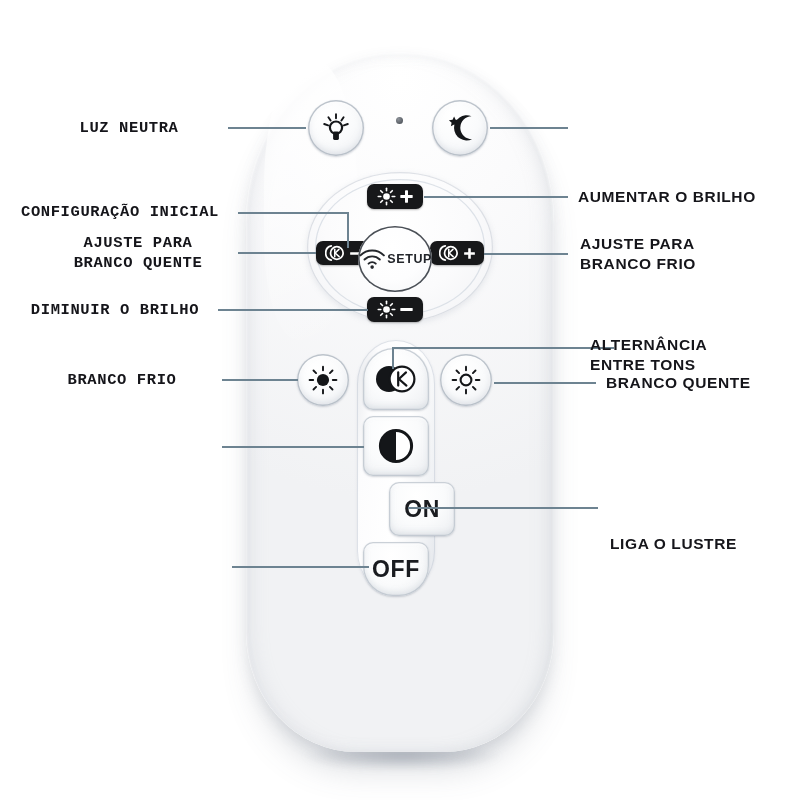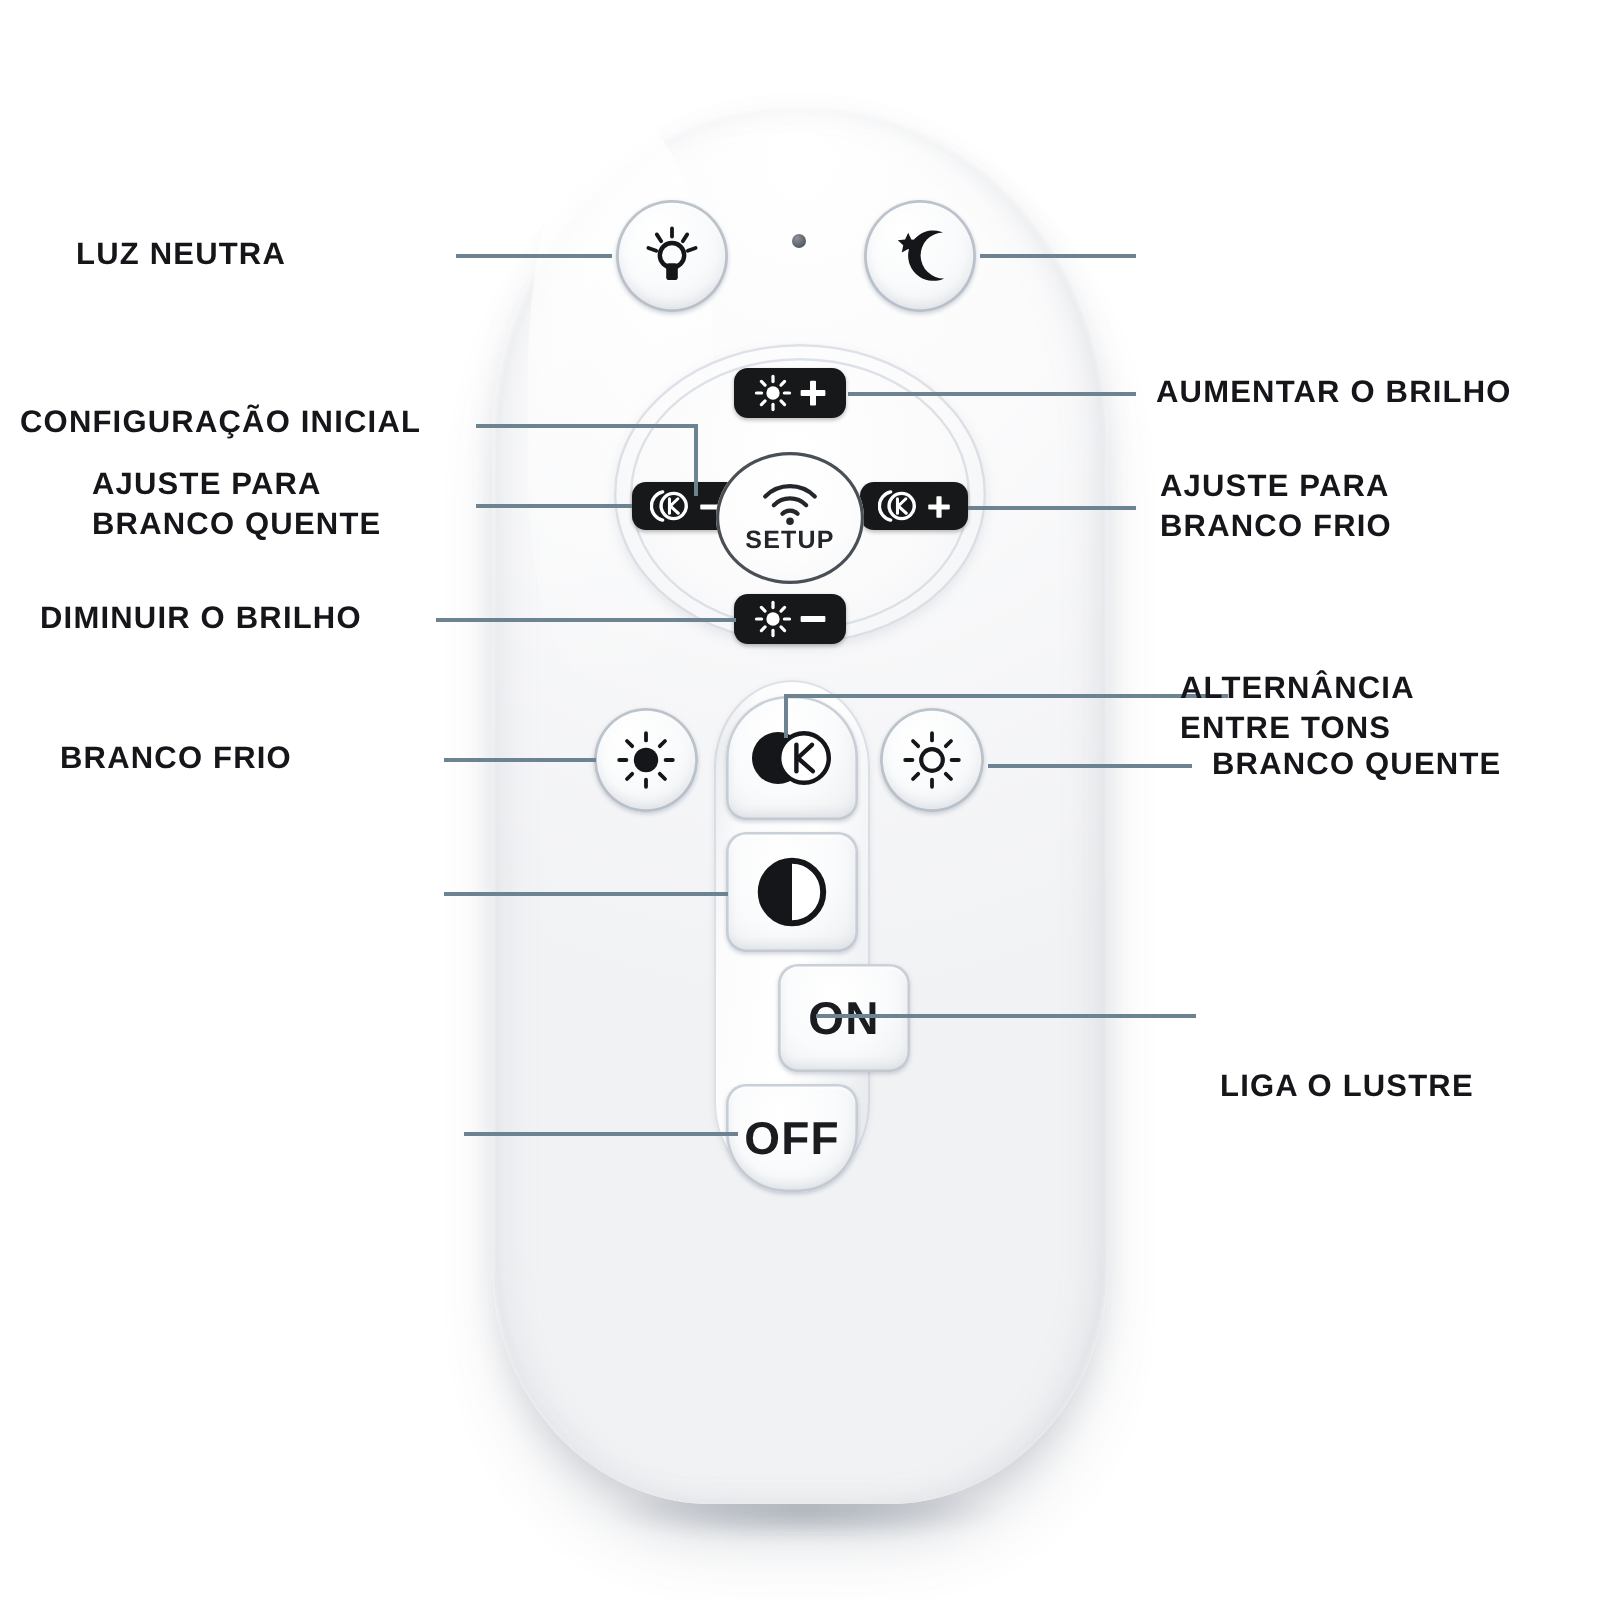--- a/index.html
+++ b/index.html
@@ -17,21 +17,21 @@
     position:absolute;
     font-family:"Liberation Sans", sans-serif;
     font-size:15.5px;
     font-weight:700;
     letter-spacing:0.6px;
     color:#15151a;
     line-height:1.30;
     white-space:pre-line;
     text-transform:uppercase;
   }
-  .label.r{text-align:left;}
+  .label.r{text-align:center;font-family:Liberation Mono, monospace;}
   .label.l{text-align:left;}
 
   
   .lead{
     position:absolute;
     height:1.6px;
     background:#6d8391;
   }
   .lead.v{width:1.6px;height:auto;background:#6d8391;}
 
@@ -96,21 +96,21 @@
   .dial::before{
     content:"";position:absolute;left:8px;top:7px;right:8px;bottom:7px;
     border-radius:50%;
     box-shadow:inset 0 0 0 1.2px rgba(205,212,221,0.65);
   }
   .setup{
     position:absolute;left:358px;top:226px;width:74px;height:66px;
     border-radius:50%;
     background:radial-gradient(circle at 45% 32%, #ffffff 0%, #fdfdfe 55%, #f3f4f6 100%);
     box-shadow:inset 0 0 0 1.6px #4a4f56;
-    display:flex;flex-direction:column;align-items:center;justify-content:center;
+    display:flex;flex-direction:row;align-items:center;justify-content:center;
     gap:1px;
   }
   .setup-text{
     font-family:"Liberation Sans", sans-serif;
     font-size:12.5px;font-weight:700;letter-spacing:0.6px;color:#23262b;
     line-height:1;
   }
 
   
   .pill{

